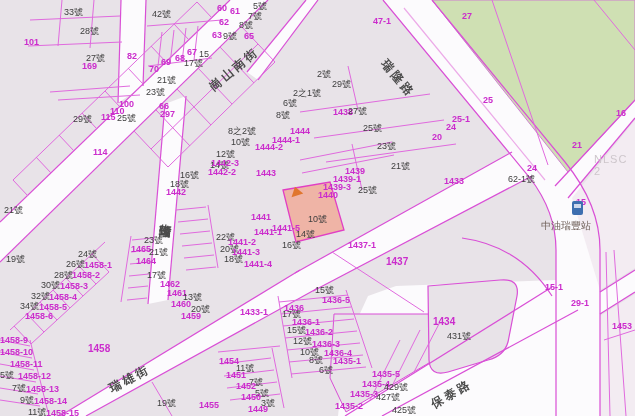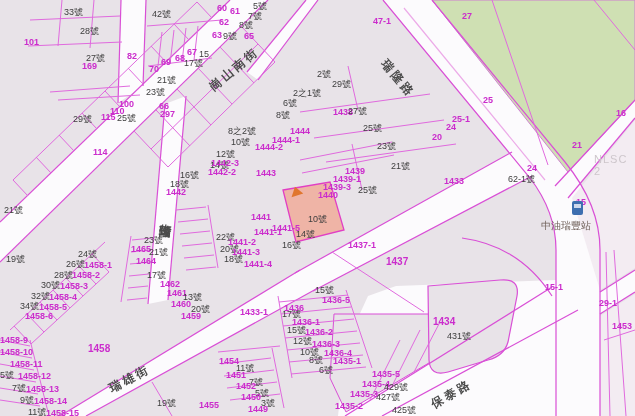--- a/index.html
+++ b/index.html
@@ -250,21 +250,21 @@
       <span class="lbl lm" style="left: 452px; top: 115px;">25-1</span>
       <span class="lbl lm" style="left: 446px; top: 123px;">24</span>
       <span class="lbl lm" style="left: 432px; top: 133px;">20</span>
       <span class="lbl lm" style="left: 616px; top: 109px;">16</span>
       <span class="lbl lm" style="left: 572px; top: 141px;">21</span>
       <span class="lbl lm" style="left: 527px; top: 164px;">24</span>
       <span class="lbl lk" style="left: 508px; top: 175px;">62-1號</span>
       <span class="lbl lm" style="left: 444px; top: 177px;">1433</span>
       <span class="lbl lm" style="left: 576px; top: 198px;">15</span>
       <span class="lbl lm" style="left: 545px; top: 283px;">15-1</span>
-      <span class="lbl lm" style="left: 556px; top: 299px; padding-left: 43px;">29-1</span>
+      <span class="lbl lm" style="left: 528px; top: 299px; padding-left: 43px;">29-1</span>
       <span class="lbl lm" style="left: 612px; top: 322px;">1453</span>
       <span class="lbl lm" style="left: 345px; top: 167px;">1439</span>
       <span class="lbl lm" style="left: 333px; top: 175px;">1439-1</span>
       <span class="lbl lm" style="left: 323px; top: 183px;">1439-3</span>
       <span class="lbl lm" style="left: 318px; top: 191px;">1440</span>
       <span class="lbl lk" style="left: 358px; top: 186px;">25號</span>
       <span class="lbl lk" style="left: 308px; top: 215px;">10號</span>
       <span class="lbl lm" style="left: 251px; top: 213px;">1441</span>
       <span class="lbl lm" style="left: 272px; top: 224px;">1441-5</span>
       <span class="lbl lk" style="left: 296px; top: 230px;">14號</span>

